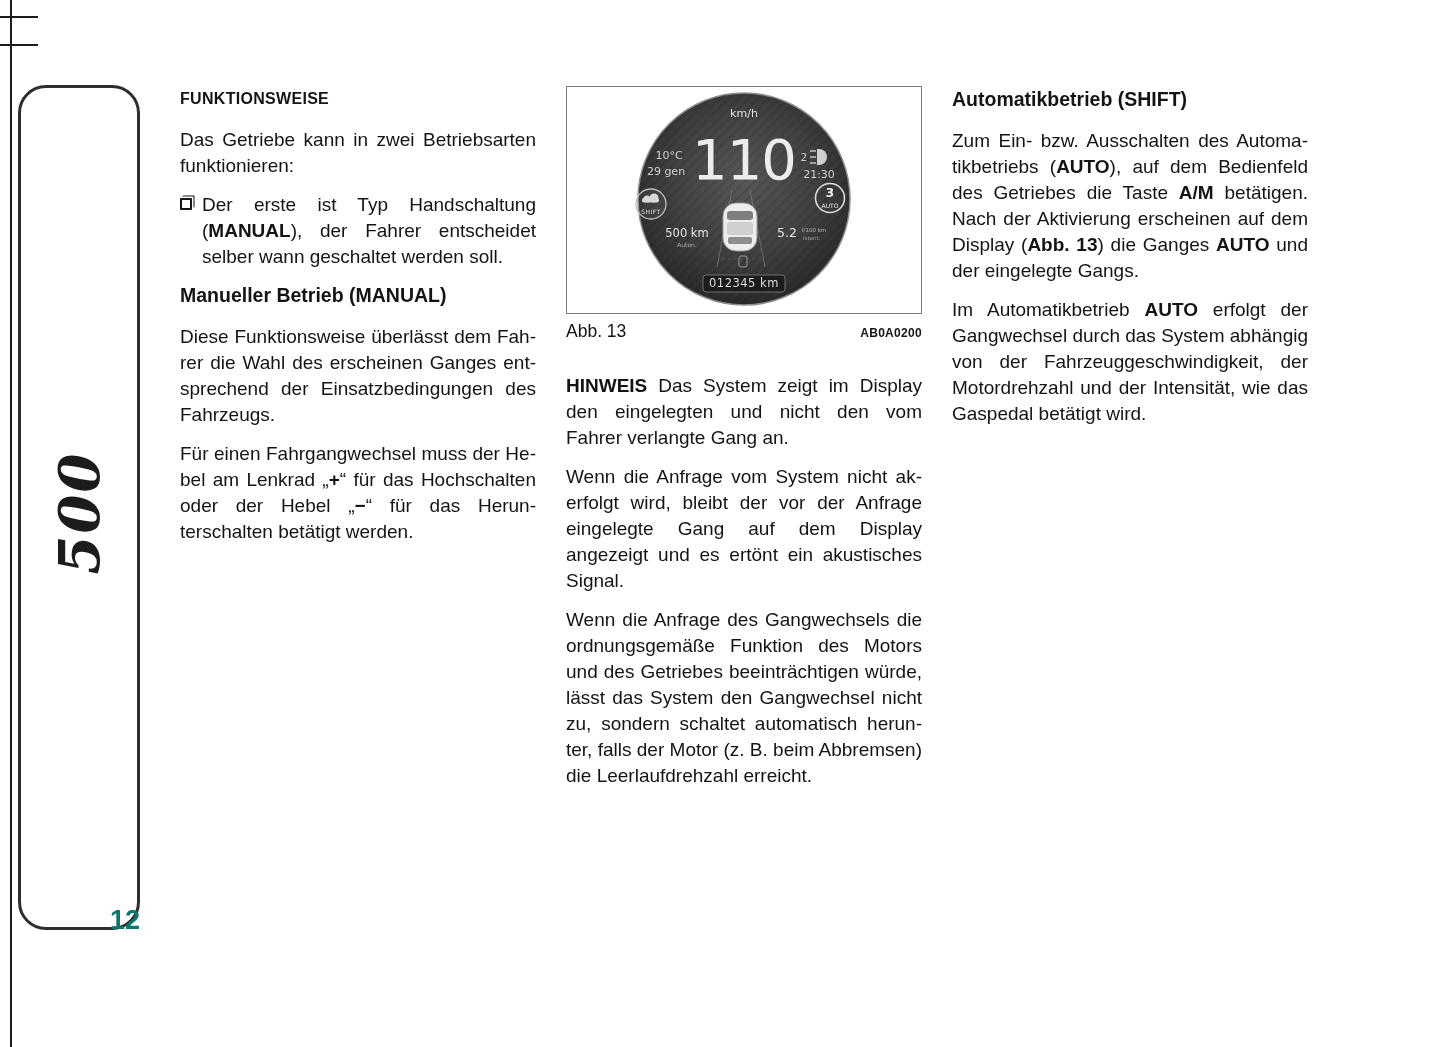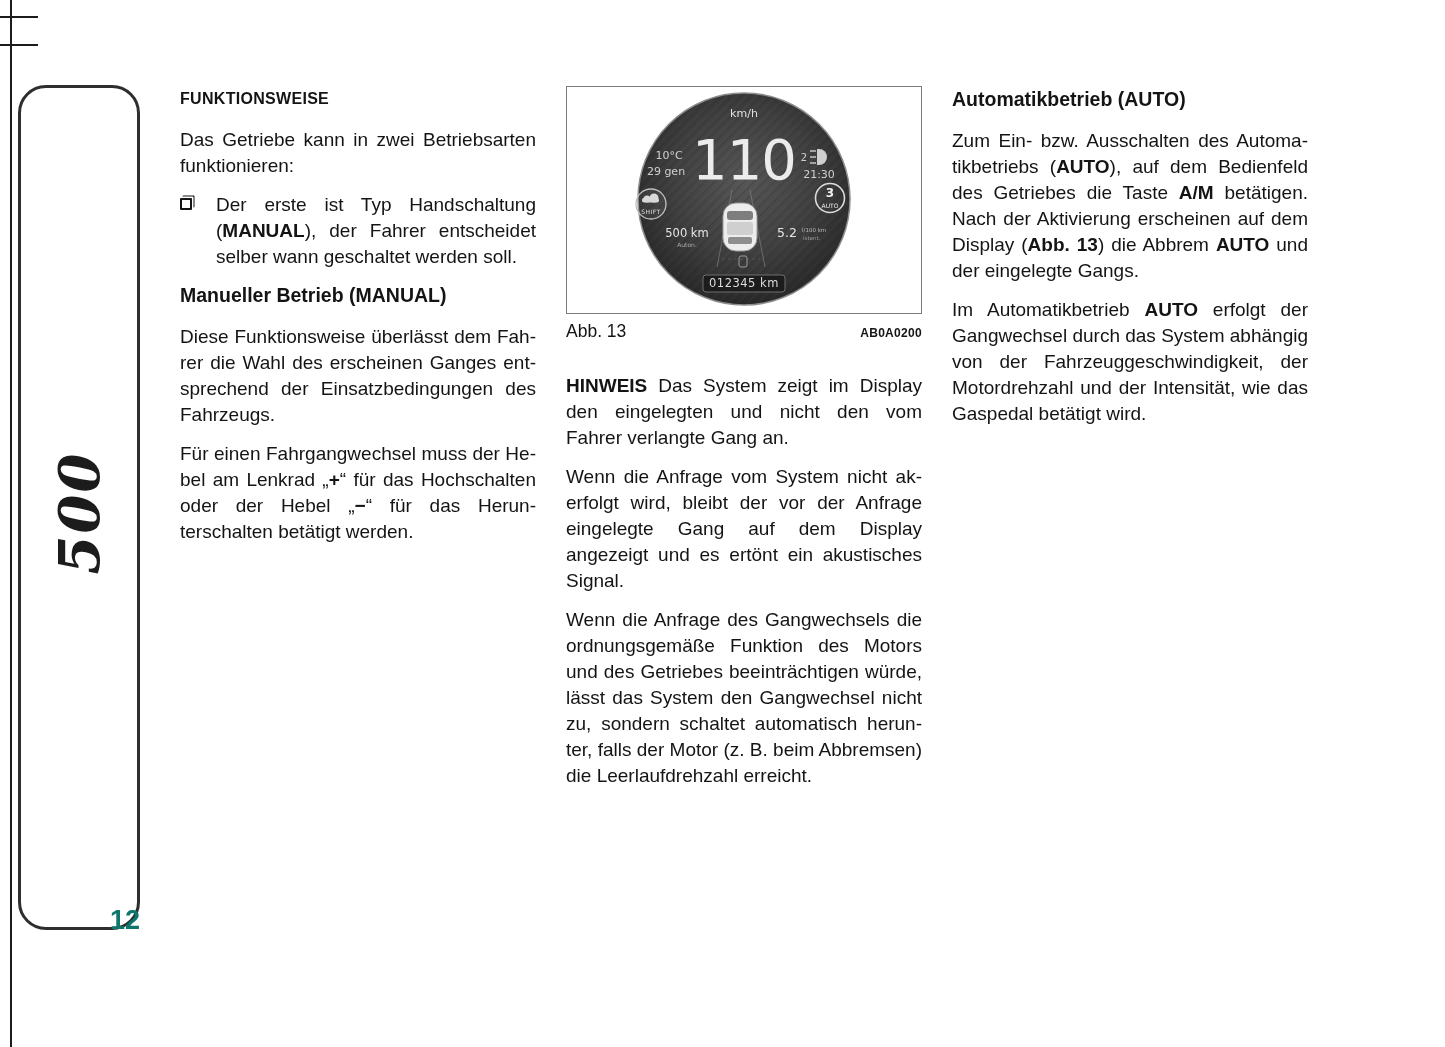--- a/index.html
+++ b/index.html
@@ -38,21 +38,21 @@
     text-align:justify;
   }
   .col1 { left:180px; }
   .col2 { left:566px; }
   .col3 { left:952px; }
   h1.sec { font-size:16px; font-weight:bold; letter-spacing:0.3px; margin-bottom:15px; text-align:left; }
   h2.sub { font-size:19.5px; font-weight:bold; margin:12px 0 16px; text-align:left; }
   p { margin-bottom:13px; hyphens:manual; }
   .b { font-weight:bold; }
 
-  .bullet { display:flex; gap:24px; margin-bottom:12px;margin-top:10px; }
+  .bullet { display:flex; gap:10px; margin-bottom:12px;margin-top:10px; }
   .bullet-box { flex:0 0 12px; width:12px; height:12px; border:2px solid #141414; border-radius:1px; margin-top:6px; box-shadow:1.5px -1.5px 0 0 #fff, 2.5px -2.5px 0 0 #141414; }
   .bullet-text { flex:1; text-align:justify; hyphens:manual; }
 
   
   .fig-box {
     width:356px; height:228px;
     border:1px solid #7c7c7c; background:#fff;
     display:flex; align-items:flex-start; justify-content:center;
   }
   .fig-caption-row { display:flex; justify-content:space-between; align-items:flex-start; margin-top:4px; margin-bottom:27px; }
@@ -173,18 +173,18 @@
       <span class="fig-caption">Abb. 13</span>
       <span class="fig-code">AB0A0200</span>
     </div>
 
     <p><span class="b">HINWEIS</span><span> Das System zeigt im Display den eingelegten und nicht den vom Fahrer verlangte Gang an.</span></p>
     <p>Wenn die Anfrage vom System nicht ak­erfolgt wird, bleibt der vor der Anfrage eingelegte Gang auf dem Display angezeigt und es ertönt ein akustisches Signal.</p>
     <p>Wenn die Anfrage des Gangwechsels die ordnungsgemäße Funktion des Motors und des Getriebes beeinträchtigen würde, lässt das System den Gangwechsel nicht zu, sondern schaltet automatisch herun­ter, falls der Motor (z. B. beim Abbrem­sen) die Leerlaufdrehzahl erreicht.</p>
   </div>
 
   <div class="col col3">
-    <h2 class="sub" style="margin-top:0">Automatikbetrieb (AUTO)</h2>
-    <p><span>Zum Ein- bzw. Ausschalten des Automa­tikbetriebs (</span><span class="b">AUTO</span><span>), auf dem Bedienfeld des Getriebes die Taste </span><span class="b">A/M</span><span> betätigen. Nach der Aktivierung erscheinen auf dem Display (</span><span class="b">Abb. 13</span><span>) die Abbrem </span><span class="b">AUTO</span><span> und der eingelegte Gangs.</span></p>
+    <h2 class="sub" style="margin-top:0">Automatikbetrieb (SHIFT)</h2>
+    <p><span>Zum Ein- bzw. Ausschalten des Automa­tikbetriebs (</span><span class="b">AUTO</span><span>), auf dem Bedienfeld des Getriebes die Taste </span><span class="b">A/M</span><span> betätigen. Nach der Aktivierung erscheinen auf dem Display (</span><span class="b">Abb. 13</span><span>) die Ganges </span><span class="b">AUTO</span><span> und der eingelegte Gangs.</span></p>
     <p><span>Im Automatikbetrieb </span><span class="b">AUTO</span><span> erfolgt der Gangwechsel durch das System abhängig von der Fahrzeuggeschwindigkeit, der Motordrehzahl und der Intensität, wie das Gaspedal betätigt wird.</span></p>
   </div>
 
 </div>
 
 </body></html>

